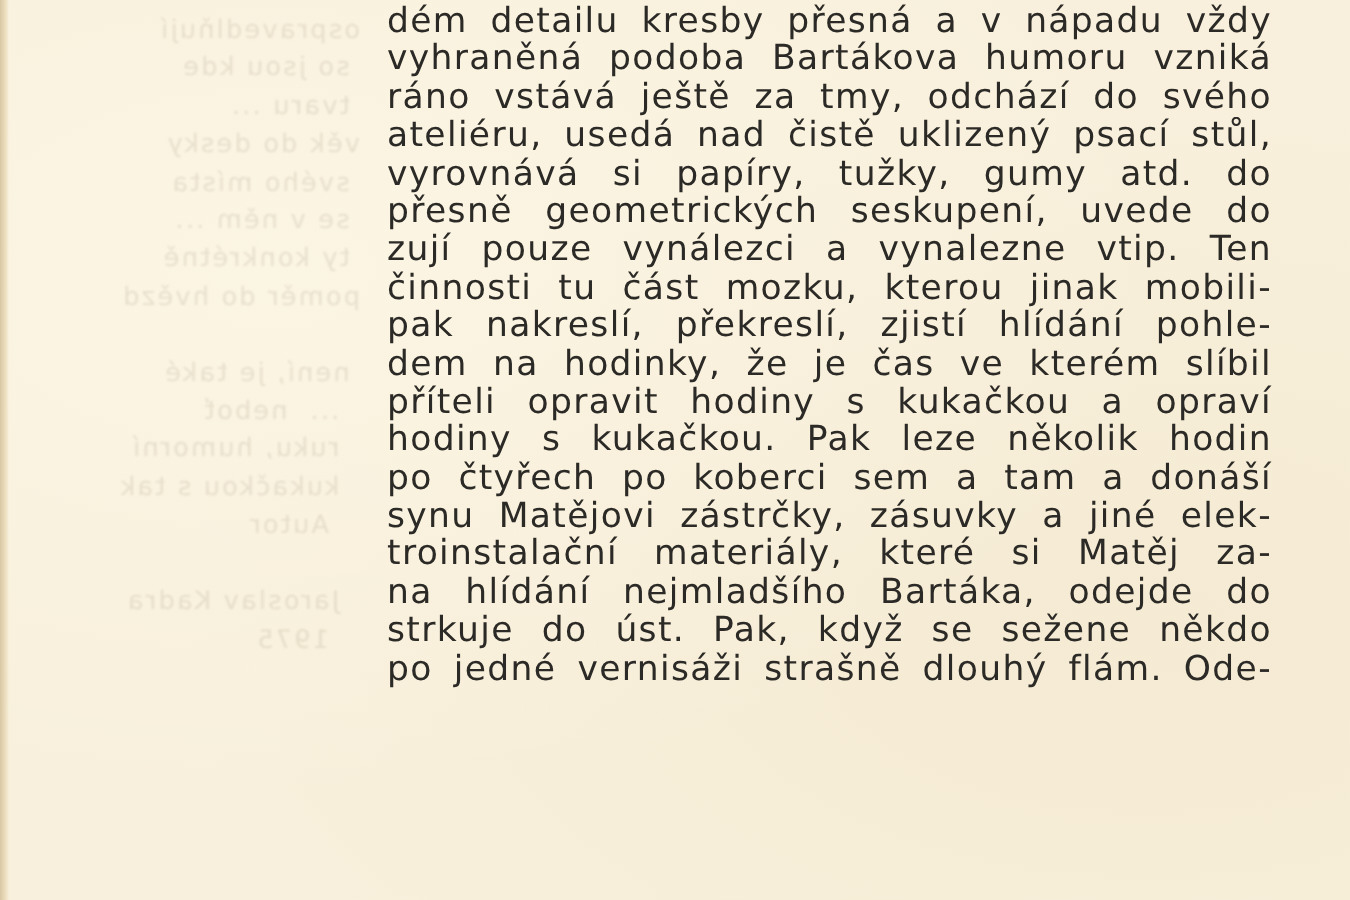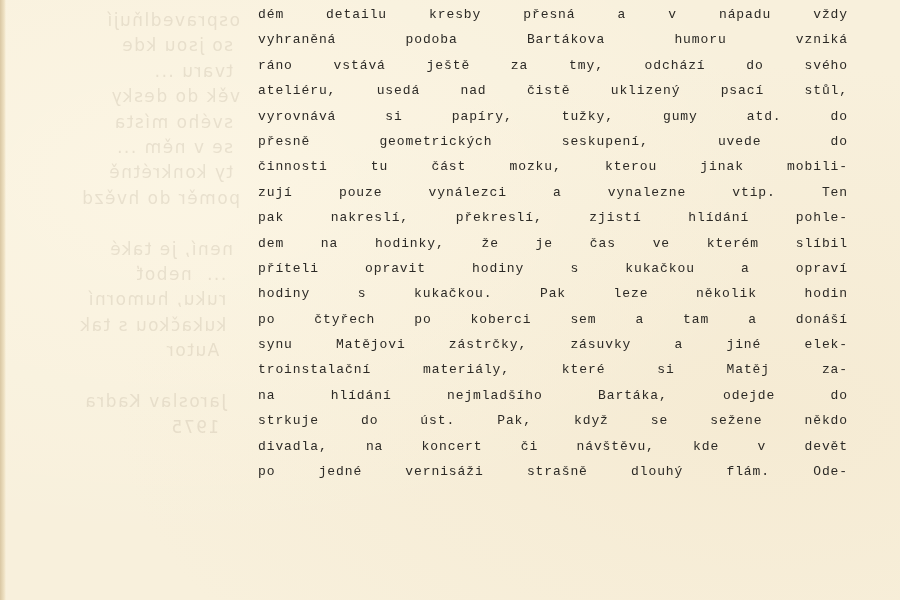--- a/index.html
+++ b/index.html
@@ -44,29 +44,28 @@
   .column {
     position: absolute;
     left: 258px;
     top: 2px;
     width: 590px;
   }
   .line {
     display: block;
     height: 25.4px;
     line-height: 25.4px;
-    font-size: 13px;
+    font-size: 23px;
     color: #2c2a26;
     letter-spacing: 0.9px;
     word-spacing: 2px;
     text-align: justify;
     text-align-last: justify;
     white-space: nowrap;
     overflow: hidden;
-    font-family: Liberation Mono, monospace;
   }
   .line.last { text-align-last: justify; }
 </style>
 </head>
 <body>
 
 <div class="page"></div>
 <div class="gutter-edge"></div>
 
 <div class="bleed bleed-left">ospravedlňují
@@ -87,26 +86,25 @@
   Jaroslav Kadra
    1975</div>
 
 <div class="column">
   <span class="line">dém detailu kresby přesná a v nápadu vždy</span>
   <span class="line">vyhraněná podoba Bartákova humoru vzniká</span>
   <span class="line">ráno vstává ještě za tmy, odchází do svého</span>
   <span class="line">ateliéru, usedá nad čistě uklizený psací stůl,</span>
   <span class="line">vyrovnává si papíry, tužky, gumy atd. do</span>
   <span class="line">přesně geometrických seskupení, uvede do</span>
+  <span class="line">zují pouze vynálezci a vynalezne vtip. Ten</span>
   <span class="line">činnosti tu část mozku, kterou jinak mobili-</span>
-  <span class="line">zují pouze vynálezci a vynalezne vtip. Ten</span>
   <span class="line">pak nakreslí, překreslí, zjistí hlídání pohle-</span>
   <span class="line">dem na hodinky, že je čas ve kterém slíbil</span>
   <span class="line">příteli opravit hodiny s kukačkou a opraví</span>
   <span class="line">hodiny s kukačkou. Pak leze několik hodin</span>
   <span class="line">po čtyřech po koberci sem a tam a donáší</span>
   <span class="line">synu Matějovi zástrčky, zásuvky a jiné elek-</span>
   <span class="line">troinstalační materiály, které si Matěj za-</span>
   <span class="line">na hlídání nejmladšího Bartáka, odejde do</span>
   <span class="line">strkuje do úst. Pak, když se sežene někdo</span>
-  <span class="line">divadla, na koncert či návštěvu, kde v devět</span>
   <span class="line last">po jedné vernisáži strašně dlouhý flám. Ode-</span>
 </div>
 
 </body></html>

